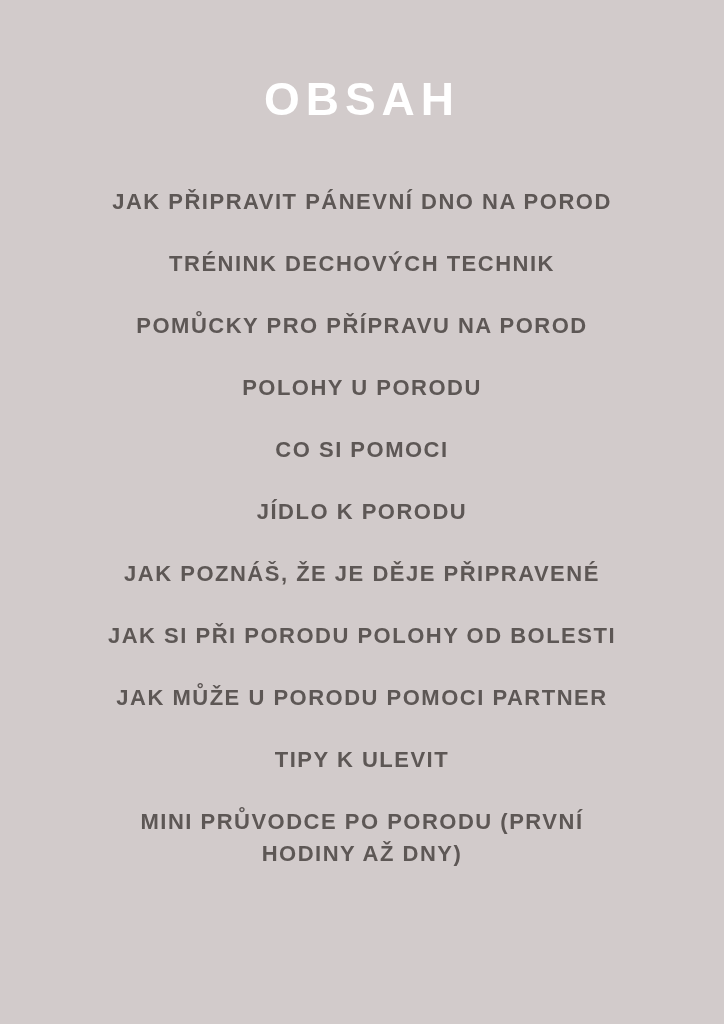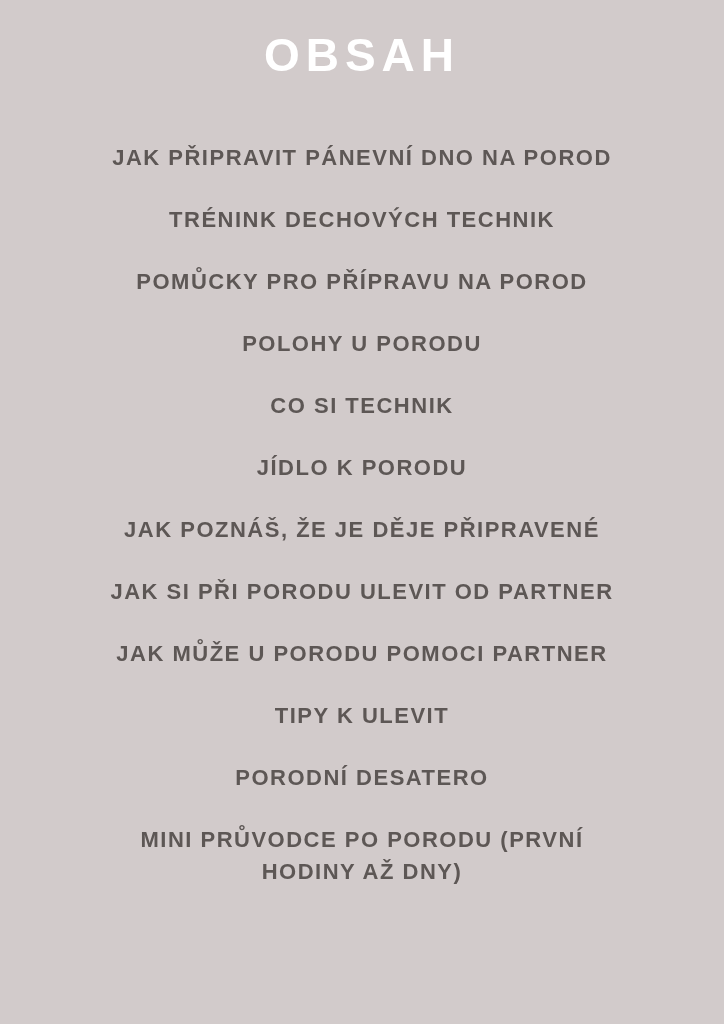--- a/index.html
+++ b/index.html
@@ -15,21 +15,21 @@
   }
   .page {
     width: 724px;
     height: 1024px;
     display: flex;
     flex-direction: column;
     align-items: center;
     box-sizing: border-box;
   }
   .title {
-    margin-top: 32px;
+    margin-top: 76px;
     font-size: 46px;
     line-height: 46px;
     font-weight: 800;
     letter-spacing: 6px;
     color: #ffffff;
     text-align: center;
   }
   .toc {
     margin-top: 64px;
     display: flex;
@@ -52,23 +52,22 @@
 <body>
 
 <div class="page">
   <div class="title">OBSAH</div>
 
   <div class="toc">
     <div class="toc-item">JAK PŘIPRAVIT PÁNEVNÍ DNO NA POROD</div>
     <div class="toc-item">TRÉNINK DECHOVÝCH TECHNIK</div>
     <div class="toc-item">POMŮCKY PRO PŘÍPRAVU NA POROD</div>
     <div class="toc-item">POLOHY U PORODU</div>
-    <div class="toc-item">CO SI TECHNIK</div>
+    <div class="toc-item">CO SI POMOCI</div>
     <div class="toc-item">JÍDLO K PORODU</div>
     <div class="toc-item">JAK POZNÁŠ, ŽE JE DĚJE PŘIPRAVENÉ</div>
-    <div class="toc-item">JAK SI PŘI PORODU ULEVIT OD PARTNER</div>
+    <div class="toc-item">JAK SI PŘI PORODU POLOHY OD BOLESTI</div>
     <div class="toc-item">JAK MŮŽE U PORODU POMOCI PARTNER</div>
     <div class="toc-item">TIPY K ULEVIT</div>
-    <div class="toc-item">PORODNÍ DESATERO</div>
     <div class="toc-item">MINI PRŮVODCE PO PORODU (PRVNÍ
 HODINY AŽ DNY)</div>
   </div>
 </div>
 
 </body></html>

